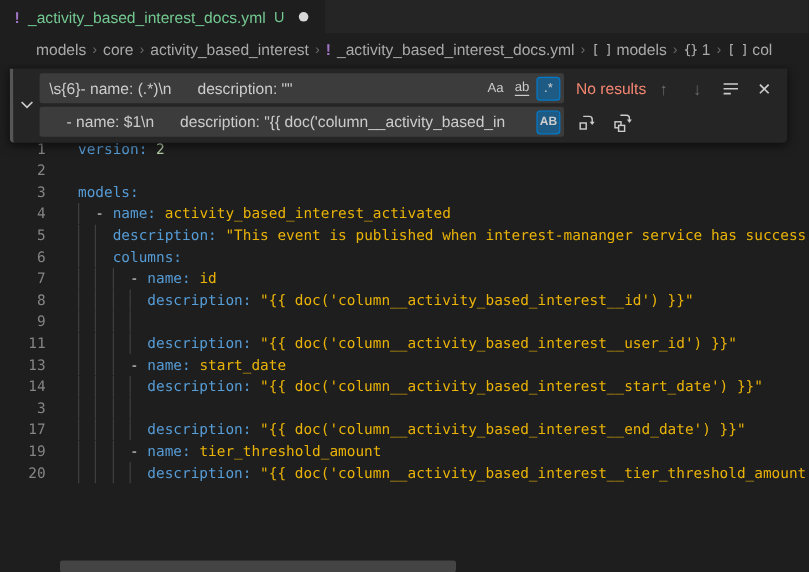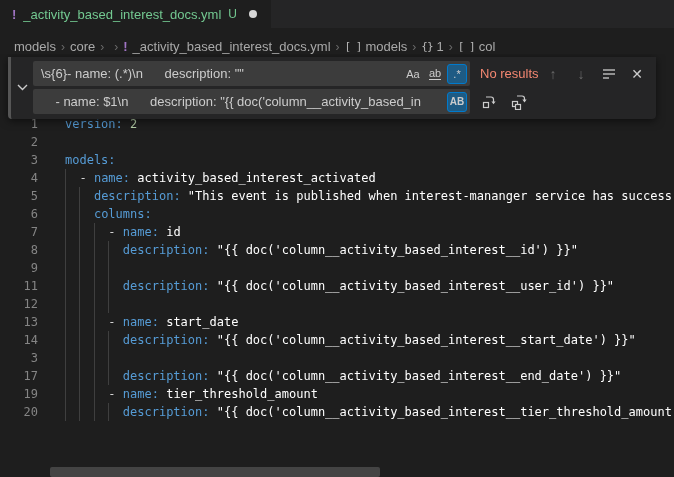--- a/index.html
+++ b/index.html
@@ -8,36 +8,36 @@
 
   
   .tabbar { height:28px; background:#252526; display:flex; align-items:stretch; }
   .tab { background:#1e1e1e; display:flex; align-items:center; padding:0 14px 0 12px; max-width:300px; }
   .yml-icon { color:#a074c4; font-weight:bold; font-size:13px; margin-right:7px; }
   .tab-label { color:#73c991; font-size:13px; white-space:nowrap; }
   .git-badge { color:#73c991; font-size:12px; margin-left:7px; }
   .dot { width:8px; height:8px; border-radius:50%; background:#d7d7d7; margin-left:12px; flex:none; }
 
   
-  .breadcrumbs { height:26px; background:#1e1e1e; display:flex; align-items:flex-end;
-    padding-left:14px; font-size:13px; color:#a9a9a9; white-space:nowrap; overflow:hidden; }
+  .breadcrumbs { height:26px; background:#1e1e1e; display:flex; align-items:center;
+    padding-left:30px; font-size:13px; color:#a9a9a9; white-space:nowrap; overflow:hidden; }
   .crumb { display:flex; align-items:center; flex:none; cursor:pointer; }
   .bc-sep { color:#6a6a6a; margin:0 5px; font-size:12px; flex:none; }
   .bc-yml { color:#a074c4; font-weight:bold; margin-right:5px; }
   .bc-sym { color:#b6b6b6; font-family:"DejaVu Sans Mono",monospace; font-size:11px; margin-right:4px; letter-spacing:-1px; }
 
   
   .editor { position:absolute; top:54px; left:0; right:0; bottom:0; background:#1e1e1e; overflow:hidden; }
   .codearea { position:absolute; top:61px; left:0; right:0; }
   .line { display:flex; height:18px; line-height:18px;
     font-family:"DejaVu Sans Mono",monospace; font-size:12px; white-space:pre; }
   .ln { width:38px; text-align:right; color:#858585; flex:none; }
   .code { position:relative; margin-left:27px; flex:1; overflow:hidden; }
   .guide { position:absolute; top:0; bottom:0; width:1px; background:#3f3f3f; }
-  .tk-k { color:#569cd6; position:relative;text-align:right; } .tk-s { color:#ffffff; position:relative;text-align:right; }
+  .tk-k { color:#569cd6; position:relative;text-align:right; } .tk-s { color:#eab308; position:relative;text-align:right; }
   .tk-n { color:#b5cea8; position:relative; } .tk-p { color:#d4d4d4; position:relative; }
   .hscroll { position:absolute; bottom:0; left:50px; width:330px; height:10px;
     background:rgba(121,121,121,.42); border-radius:2px; z-index:4; }
 
   
   .find-widget { position:absolute; top:3px; left:8px; width:648px; background:#252526;
     border-left:3px solid #565656; border-radius:0 0 4px 4px;
     box-shadow:0 2px 8px rgba(0,0,0,.55); padding:4px 8px 5px 0; z-index:10; display:flex; }
   .fw-toggle { width:22px; display:flex; align-items:center; justify-content:center; cursor:pointer; color:#cccccc; }
   .fw-rows { flex:1; display:flex; flex-direction:column; gap:3px; }
@@ -74,20 +74,23 @@
 
 <div class="breadcrumbs" id="crumbs">
     <span class="crumb">
       <span>models</span>
     </span>
     <span class="bc-sep">›</span>
     <span class="crumb">
       <span>core</span>
     </span>
     <span class="bc-sep">›</span>
+    <span class="crumb">
+      <span>activity_based_interest</span>
+    </span>
     <span class="bc-sep">›</span>
     <span class="crumb">
       <span class="bc-yml">!</span>
       <span>_activity_based_interest_docs.yml</span>
     </span>
     <span class="bc-sep">›</span>
     <span class="crumb">
       <span class="bc-sym">[ ]</span>
       <span>models</span>
     </span>
@@ -108,21 +111,20 @@
       <div class="line"><div class="ln">1</div><div class="code"><span class="tk-k">version:</span><span class="tk-p"> </span><span class="tk-n">2</span></div></div>
       <div class="line"><div class="ln">2</div><div class="code"></div></div>
       <div class="line"><div class="ln">3</div><div class="code"><span class="tk-k">models:</span></div></div>
       <div class="line"><div class="ln">4</div><div class="code"><span class="guide" style="left: 0px;"></span><span class="tk-p">  - </span><span class="tk-k">name:</span><span class="tk-p"> </span><span class="tk-s">activity_based_interest_activated</span></div></div>
       <div class="line"><div class="ln">5</div><div class="code"><span class="guide" style="left: 0px;"></span><span class="guide" style="left: 14.46px;"></span><span class="tk-p">    </span><span class="tk-k">description:</span><span class="tk-p"> </span><span class="tk-s">"This event is published when interest-mananger service has success</span></div></div>
       <div class="line"><div class="ln">6</div><div class="code"><span class="guide" style="left: 0px;"></span><span class="guide" style="left: 14.46px;"></span><span class="tk-p">    </span><span class="tk-k">columns:</span></div></div>
       <div class="line"><div class="ln">7</div><div class="code"><span class="guide" style="left: 0px;"></span><span class="guide" style="left: 14.46px;"></span><span class="guide" style="left: 28.92px;"></span><span class="tk-p">      - </span><span class="tk-k">name:</span><span class="tk-p"> </span><span class="tk-s">id</span></div></div>
       <div class="line"><div class="ln">8</div><div class="code"><span class="guide" style="left: 0px;"></span><span class="guide" style="left: 14.46px;"></span><span class="guide" style="left: 28.92px;"></span><span class="guide" style="left: 43.38px;"></span><span class="tk-p">        </span><span class="tk-k">description:</span><span class="tk-p"> </span><span class="tk-s">"{{ doc('column__activity_based_interest__id') }}"</span></div></div>
       <div class="line"><div class="ln">9</div><div class="code"><span class="guide" style="left: 0px;"></span><span class="guide" style="left: 14.46px;"></span><span class="guide" style="left: 28.92px;"></span><span class="guide" style="left: 43.38px;"></span></div></div>
       <div class="line"><div class="ln">11</div><div class="code"><span class="guide" style="left: 0px;"></span><span class="guide" style="left: 14.46px;"></span><span class="guide" style="left: 28.92px;"></span><span class="guide" style="left: 43.38px;"></span><span class="tk-p">        </span><span class="tk-k">description:</span><span class="tk-p"> </span><span class="tk-s">"{{ doc('column__activity_based_interest__user_id') }}"</span></div></div>
-      <div class="line"><div class="ln">12</div><div class="code"><span class="guide" style="left: 0px;"></span><span class="guide" style="left: 14.46px;"></span><span class="guide" style="left: 28.92px;"></span><span class="guide" style="left: 43.38px;"></span></div></div>
       <div class="line"><div class="ln">13</div><div class="code"><span class="guide" style="left: 0px;"></span><span class="guide" style="left: 14.46px;"></span><span class="guide" style="left: 28.92px;"></span><span class="tk-p">      - </span><span class="tk-k">name:</span><span class="tk-p"> </span><span class="tk-s">start_date</span></div></div>
       <div class="line"><div class="ln">14</div><div class="code"><span class="guide" style="left: 0px;"></span><span class="guide" style="left: 14.46px;"></span><span class="guide" style="left: 28.92px;"></span><span class="guide" style="left: 43.38px;"></span><span class="tk-p">        </span><span class="tk-k">description:</span><span class="tk-p"> </span><span class="tk-s">"{{ doc('column__activity_based_interest__start_date') }}"</span></div></div>
       <div class="line"><div class="ln">3</div><div class="code"><span class="guide" style="left: 0px;"></span><span class="guide" style="left: 14.46px;"></span><span class="guide" style="left: 28.92px;"></span><span class="guide" style="left: 43.38px;"></span></div></div>
       <div class="line"><div class="ln">17</div><div class="code"><span class="guide" style="left: 0px;"></span><span class="guide" style="left: 14.46px;"></span><span class="guide" style="left: 28.92px;"></span><span class="guide" style="left: 43.38px;"></span><span class="tk-p">        </span><span class="tk-k">description:</span><span class="tk-p"> </span><span class="tk-s">"{{ doc('column__activity_based_interest__end_date') }}"</span></div></div>
       <div class="line"><div class="ln">19</div><div class="code"><span class="guide" style="left: 0px;"></span><span class="guide" style="left: 14.46px;"></span><span class="guide" style="left: 28.92px;"></span><span class="tk-p">      - </span><span class="tk-k">name:</span><span class="tk-p"> </span><span class="tk-s">tier_threshold_amount</span></div></div>
       <div class="line"><div class="ln">20</div><div class="code"><span class="guide" style="left: 0px;"></span><span class="guide" style="left: 14.46px;"></span><span class="guide" style="left: 28.92px;"></span><span class="guide" style="left: 43.38px;"></span><span class="tk-p">        </span><span class="tk-k">description:</span><span class="tk-p"> </span><span class="tk-s">"{{ doc('column__activity_based_interest__tier_threshold_amount</span></div></div>
     </div>
   <div class="hscroll"></div>
 
   <div class="find-widget">

